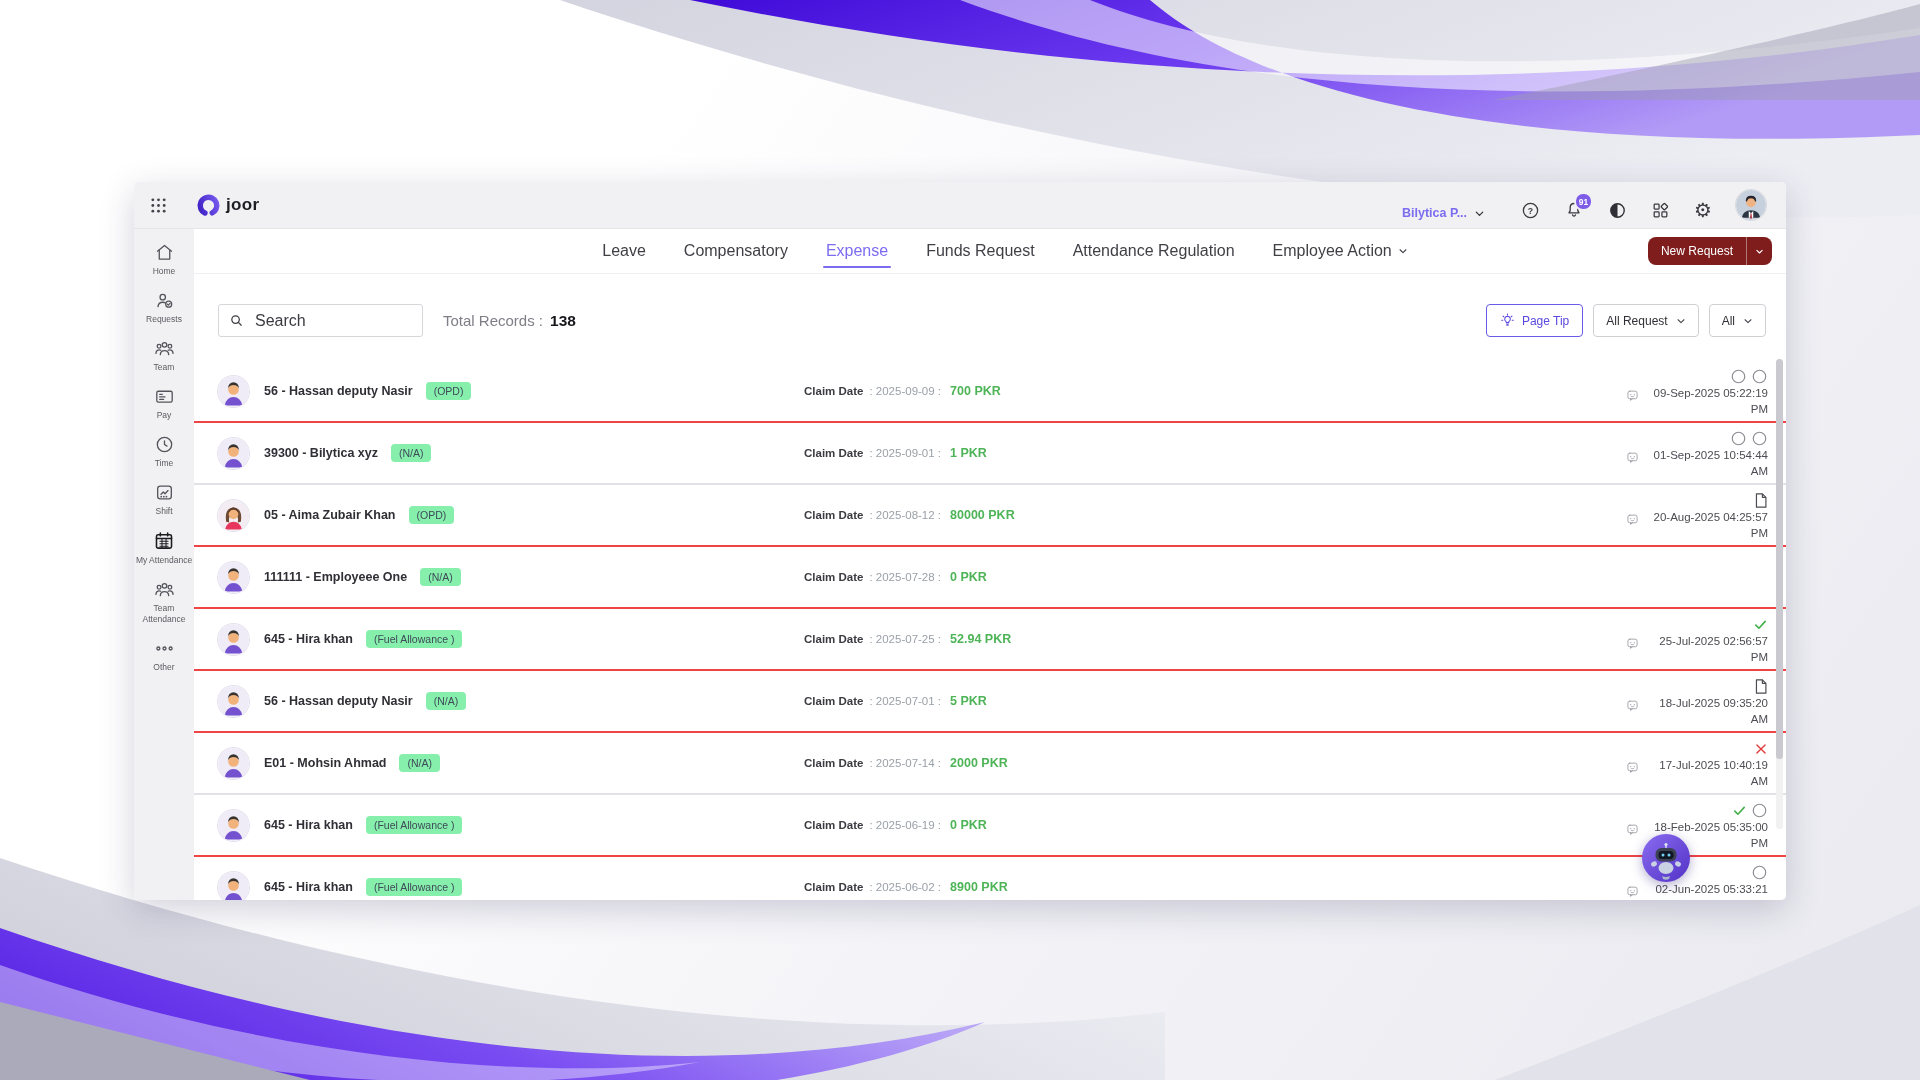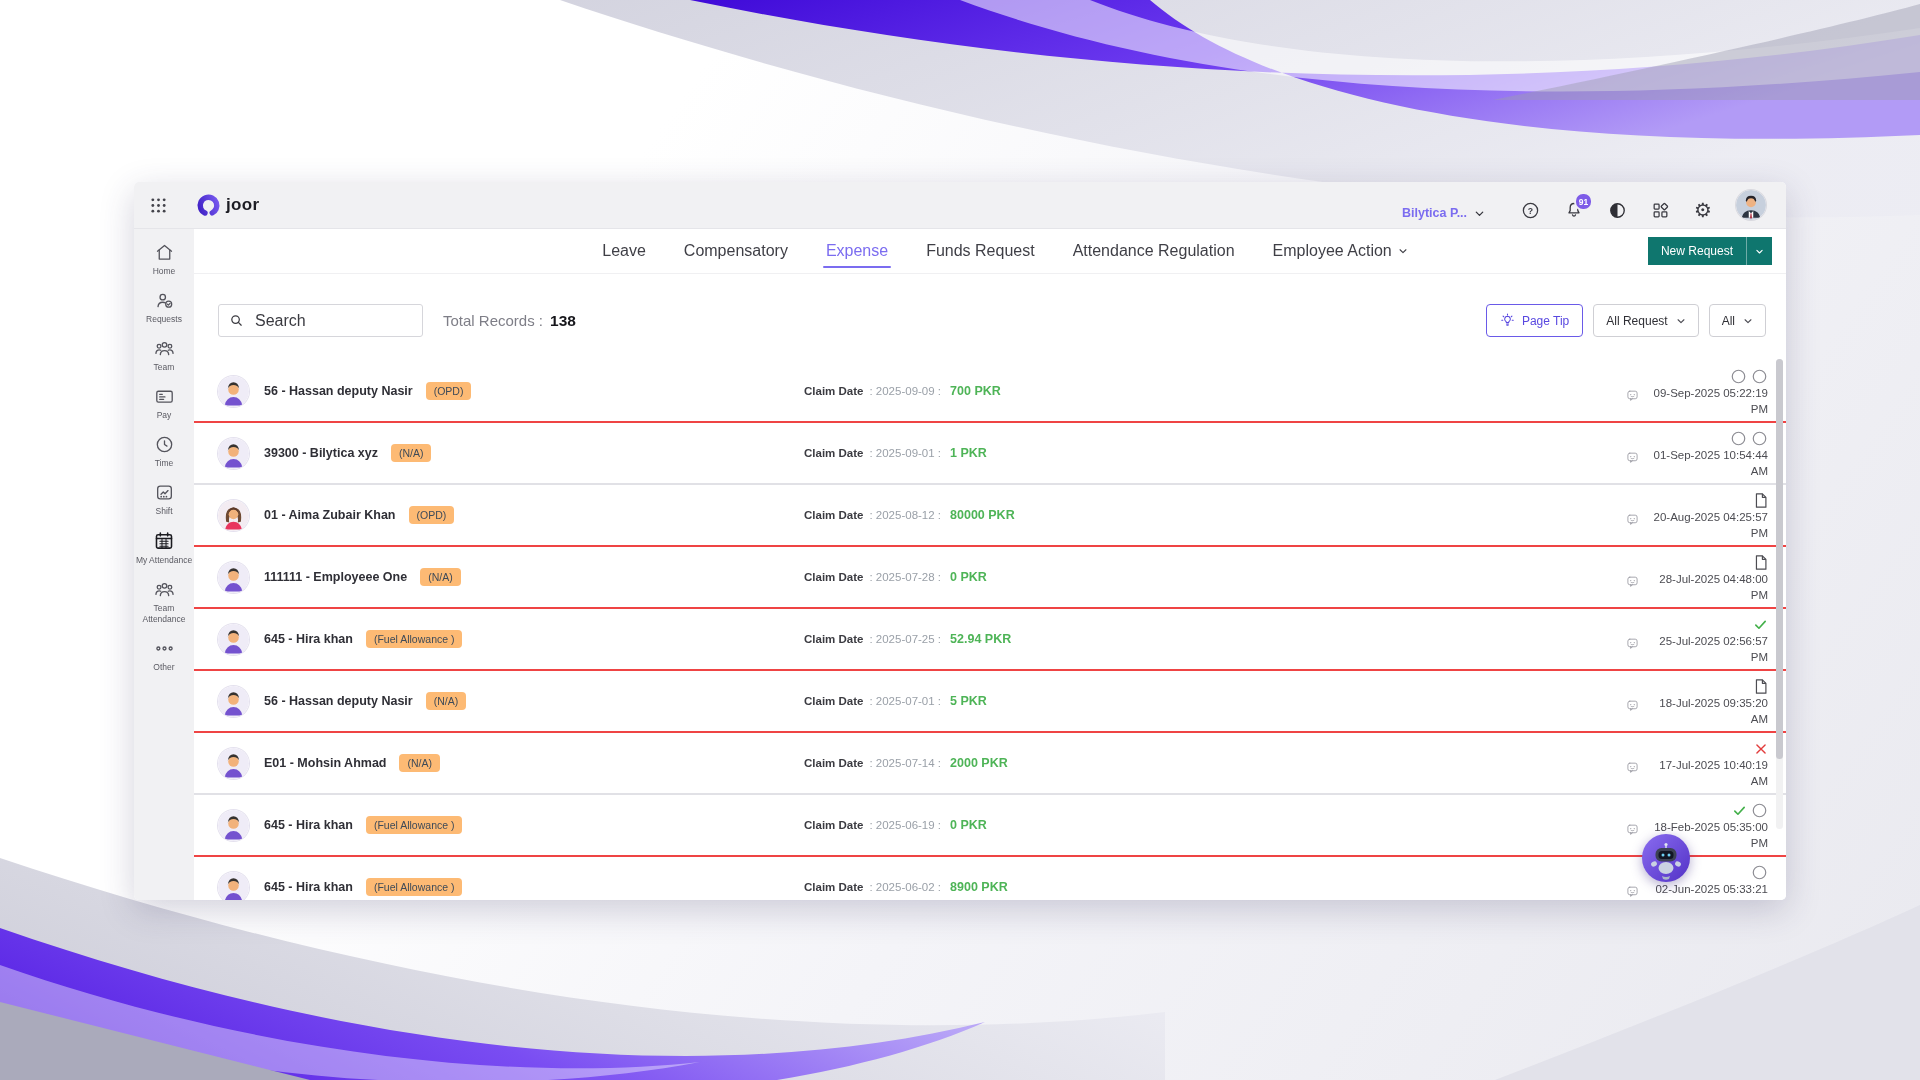--- a/index.html
+++ b/index.html
@@ -39,21 +39,21 @@
 
   .main{flex:1;display:flex;flex-direction:column;background:#fff;min-width:0;}
   .nav-row{height:44px;display:flex;align-items:center;position:relative;border-bottom:1px solid #f0f0f2;}
   .tabs{display:flex;gap:38px;margin:0 auto;padding-left:30px;}
   .tab{position:relative;display:flex;align-items:center;gap:6px;height:44px;font-size:16px;
     color:#3f3f46;cursor:pointer;white-space:nowrap;}
   .tab.active{color:#7b6cf0;}
   .tab.active::after{content:"";position:absolute;left:-3px;right:-3px;bottom:5px;height:2px;
     background:#7b6cf0;border-radius:2px;}
   .new-request{position:absolute;right:14px;top:8px;display:flex;align-items:stretch;border:none;
-    background:#0f766e;color:#fff;border-radius:0;padding:0;cursor:pointer;font-family:inherit;margin-left:16px;}
+    background:#7f1d1d;color:#fff;border-radius:8px;padding:0;cursor:pointer;font-family:inherit;margin-left:16px;}
   .nr-main{padding:7px 13px;font-size:12px;}
   .nr-caret{display:flex;align-items:center;padding:0 8px;border-left:1px solid rgba(255,255,255,.4);}
 
   .toolbar{display:flex;align-items:center;padding:0 20px 0 24px;margin-top:30px;margin-bottom:24px;}
   .search-box{display:flex;align-items:center;gap:9px;width:205px;height:33px;border:1px solid #d6d6db;
     border-radius:3px;padding:0 10px;background:#fff;box-sizing:border-box;}
   .search-input{border:none;outline:none;flex:1;font-size:16px;color:#2e2e34;min-width:0;
     font-family:inherit;background:transparent;}
   .search-input::placeholder{color:#3a3a40;}
   .total{margin-left:20px;font-size:15px;color:#7e7e87;display:flex;align-items:baseline;gap:7px;}
@@ -65,21 +65,21 @@
     border:1px solid #cfcfd4;border-radius:4px;color:#2f2f35;font-size:12px;cursor:pointer;font-family:inherit;}
 
   .list{flex:1;overflow:hidden;}
   .row{display:grid;grid-template-columns:586px 1fr 336px;align-items:center;height:60px;
     padding:0 18px 0 24px;border-bottom:2px solid #ef4444;cursor:pointer;}
   .row.group-end{border-bottom-color:#e1e1e6;}
   .cell-emp{display:flex;align-items:center;min-width:0;}
   .avatar{width:31px;height:31px;border-radius:50%;overflow:hidden;flex:0 0 31px;
     box-shadow:0 0 0 1px #e4e1ee;display:inline-flex;}
   .emp-name{margin-left:15px;font-size:12.5px;font-weight:bold;color:#2f2f36;white-space:nowrap;}
-  .emp-badge{margin-left:13px;font-size:10.5px;color:#3e4a58;background:#fdba74;padding:3px 8px;
+  .emp-badge{margin-left:13px;font-size:10.5px;color:#3e4a58;background:#86efac;padding:3px 8px;
     border-radius:4px;white-space:nowrap;}
   .cell-claim{display:flex;align-items:center;font-size:11.5px;white-space:nowrap;}
   .claim-label{font-weight:bold;color:#3b3b41;}
   .claim-value{color:#9aa0a8;margin:0 6px;}
   .claim-amount{color:#4eb457;font-weight:bold;font-size:12.5px;margin-left:3px;}
   .cell-status{display:flex;flex-direction:column;align-items:flex-end;gap:1px;padding-top:4px;}
   .status-icons{display:flex;gap:4px;min-height:17px;align-items:center;}
   .status-date-wrap{display:flex;align-items:flex-start;gap:9px;}
   .feedback-icon{margin-top:3px;}
   .status-date{width:120px;text-align:right;font-size:11.5px;color:#4c4c52;line-height:1.35;}
@@ -484,21 +484,21 @@
     <div class="cell-emp">
       <span class="avatar">
                   <svg width="31" height="31" viewBox="0 0 40 40">
                     <circle cx="20" cy="20" r="20" fill="#f3ecf2"></circle>
                     <path d="M10.5 28q-2.5-18 9.5-18t9.5 18l-4 1q1.8-10-5.5-10t-5.5 10Z" fill="#6f4a33"></path>
                     <circle cx="20" cy="18.5" r="6.2" fill="#f2b27b"></circle>
                     <path d="M13.8 16q1.2-6.5 6.2-6.5t6.2 6.5q-2-3.6-6.2-3.6t-6.2 3.6Z" fill="#5d3a28"></path>
                     <path d="M9 38q2.5-10 11-10t11 10Z" fill="#e8355e"></path>
                   </svg>
                 </span>
-      <span class="emp-name">01 - Aima Zubair Khan</span>
+      <span class="emp-name">05 - Aima Zubair Khan</span>
       <span class="emp-badge">(OPD)</span>
     </div>
     <div class="cell-claim">
       <span class="claim-label">Claim Date</span>
       <span class="claim-value">: 2025-08-12 :</span>
       <span class="claim-amount">80000 PKR</span>
     </div>
     <div class="cell-status">
       <div class="status-icons">
                   <span class="sicon">
@@ -531,41 +531,20 @@
                     <path d="M12.6 16.2q1.4-8 7.4-8t7.4 8q-2.2-4.6-7.4-4.6t-7.4 4.6Z" fill="#35322f"></path>
                   </svg>
                 </span>
       <span class="emp-name">111111 - Employeee One</span>
       <span class="emp-badge">(N/A)</span>
     </div>
     <div class="cell-claim">
       <span class="claim-label">Claim Date</span>
       <span class="claim-value">: 2025-07-28 :</span>
       <span class="claim-amount">0 PKR</span>
-    </div>
-    <div class="cell-status">
-      <div class="status-icons">
-                  <span class="sicon">
-                    <svg width="14" height="17" viewBox="0 0 20 24" fill="none" stroke="#4c4c52" stroke-width="1.7" stroke-linejoin="round">
-                      <path d="M3.5 2.5h8.5L17 7.5v14H3.5Z"></path>
-                      <path d="M12 2.5v5h5"></path>
-                    </svg>
-                  </span>
-                </div>
-      <div class="status-date-wrap">
-        <span class="feedback-icon icn">
-          <svg width="13" height="13" viewBox="0 0 24 24" fill="none" stroke="#9a9aa2" stroke-width="1.6" stroke-linecap="round" stroke-linejoin="round">
-            <rect x="3.5" y="4" width="17" height="14" rx="3.5"></rect>
-            <path d="M8.5 18v3l3.5-3"></path>
-            <path d="M8.8 10.2h.01M15.2 10.2h.01" stroke-width="2.2"></path>
-            <path d="M9.2 13.4c1.6 1.2 4 1.2 5.6 0"></path>
-          </svg>
-        </span>
-        <span class="status-date">28-Jul-2025 04:48:00 PM</span>
-      </div>
     </div>
   </div>
             <div class="row">
     <div class="cell-emp">
       <span class="avatar">
                   <svg width="31" height="31" viewBox="0 0 40 40">
                     <circle cx="20" cy="20" r="20" fill="#efecf7"></circle>
                     <path d="M8.5 38q2.5-11 11.5-11t11.5 11Z" fill="#7452cf"></path>
                     <circle cx="20" cy="17.5" r="6.8" fill="#f2b27b"></circle>
                     <path d="M12.6 16.2q1.4-8 7.4-8t7.4 8q-2.2-4.6-7.4-4.6t-7.4 4.6Z" fill="#35322f"></path>

